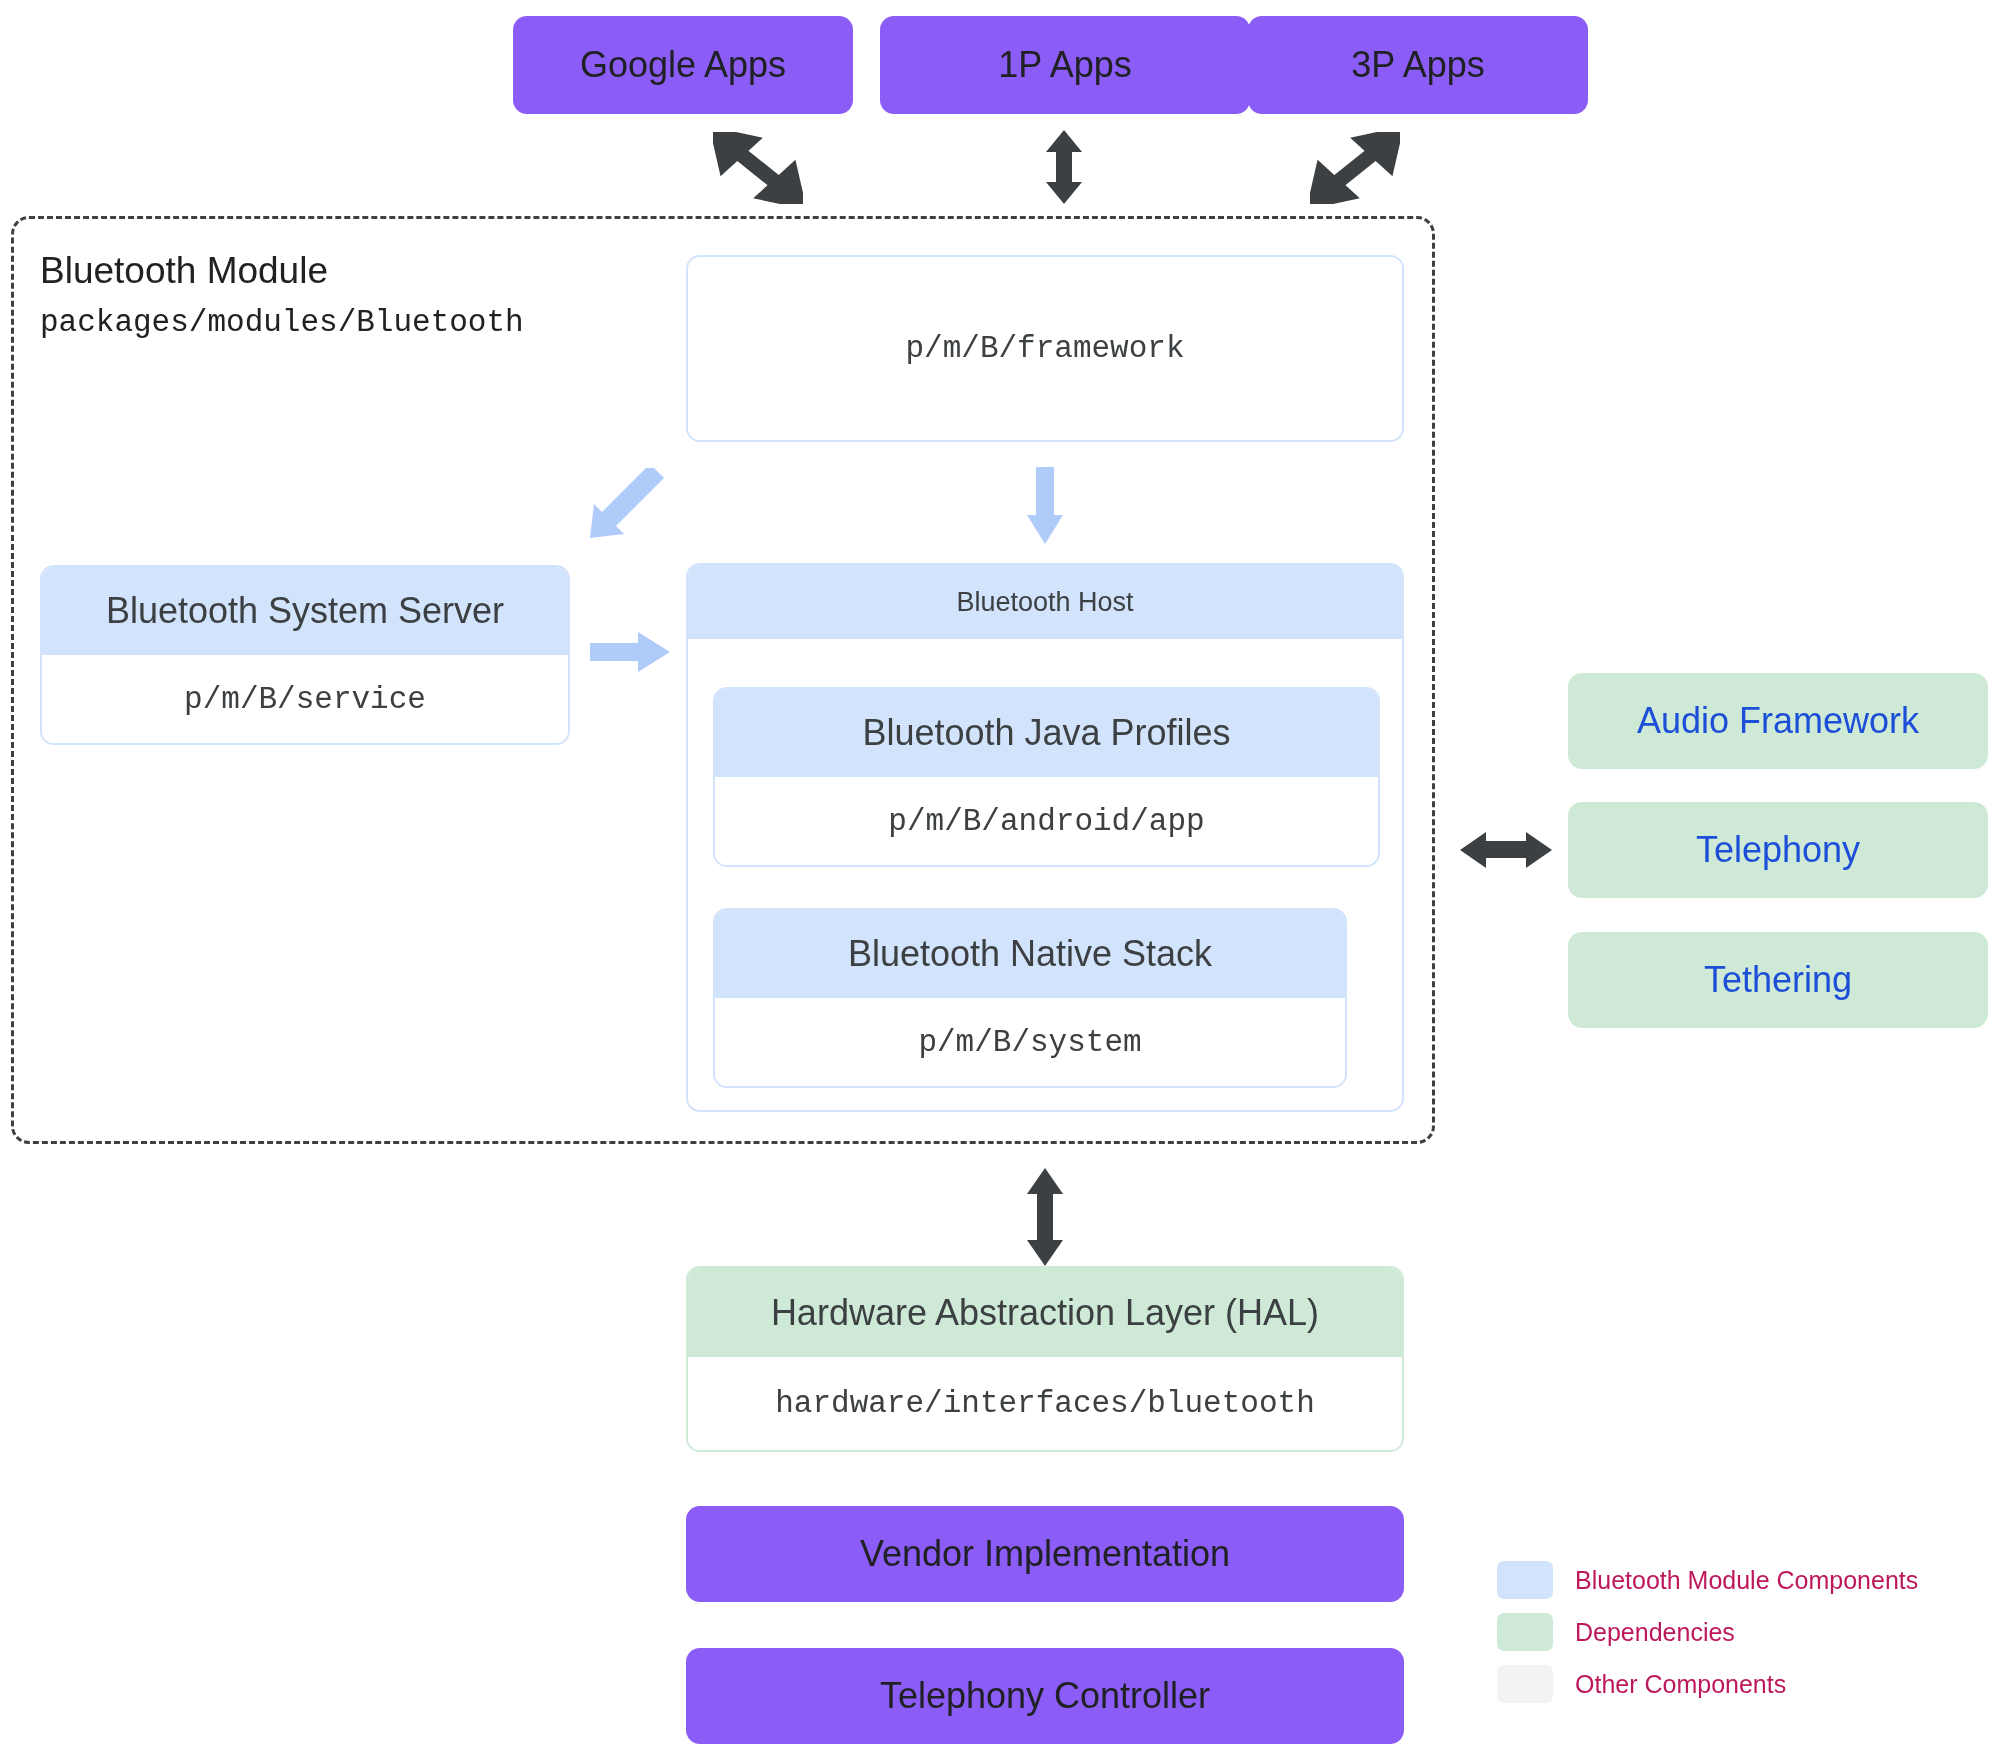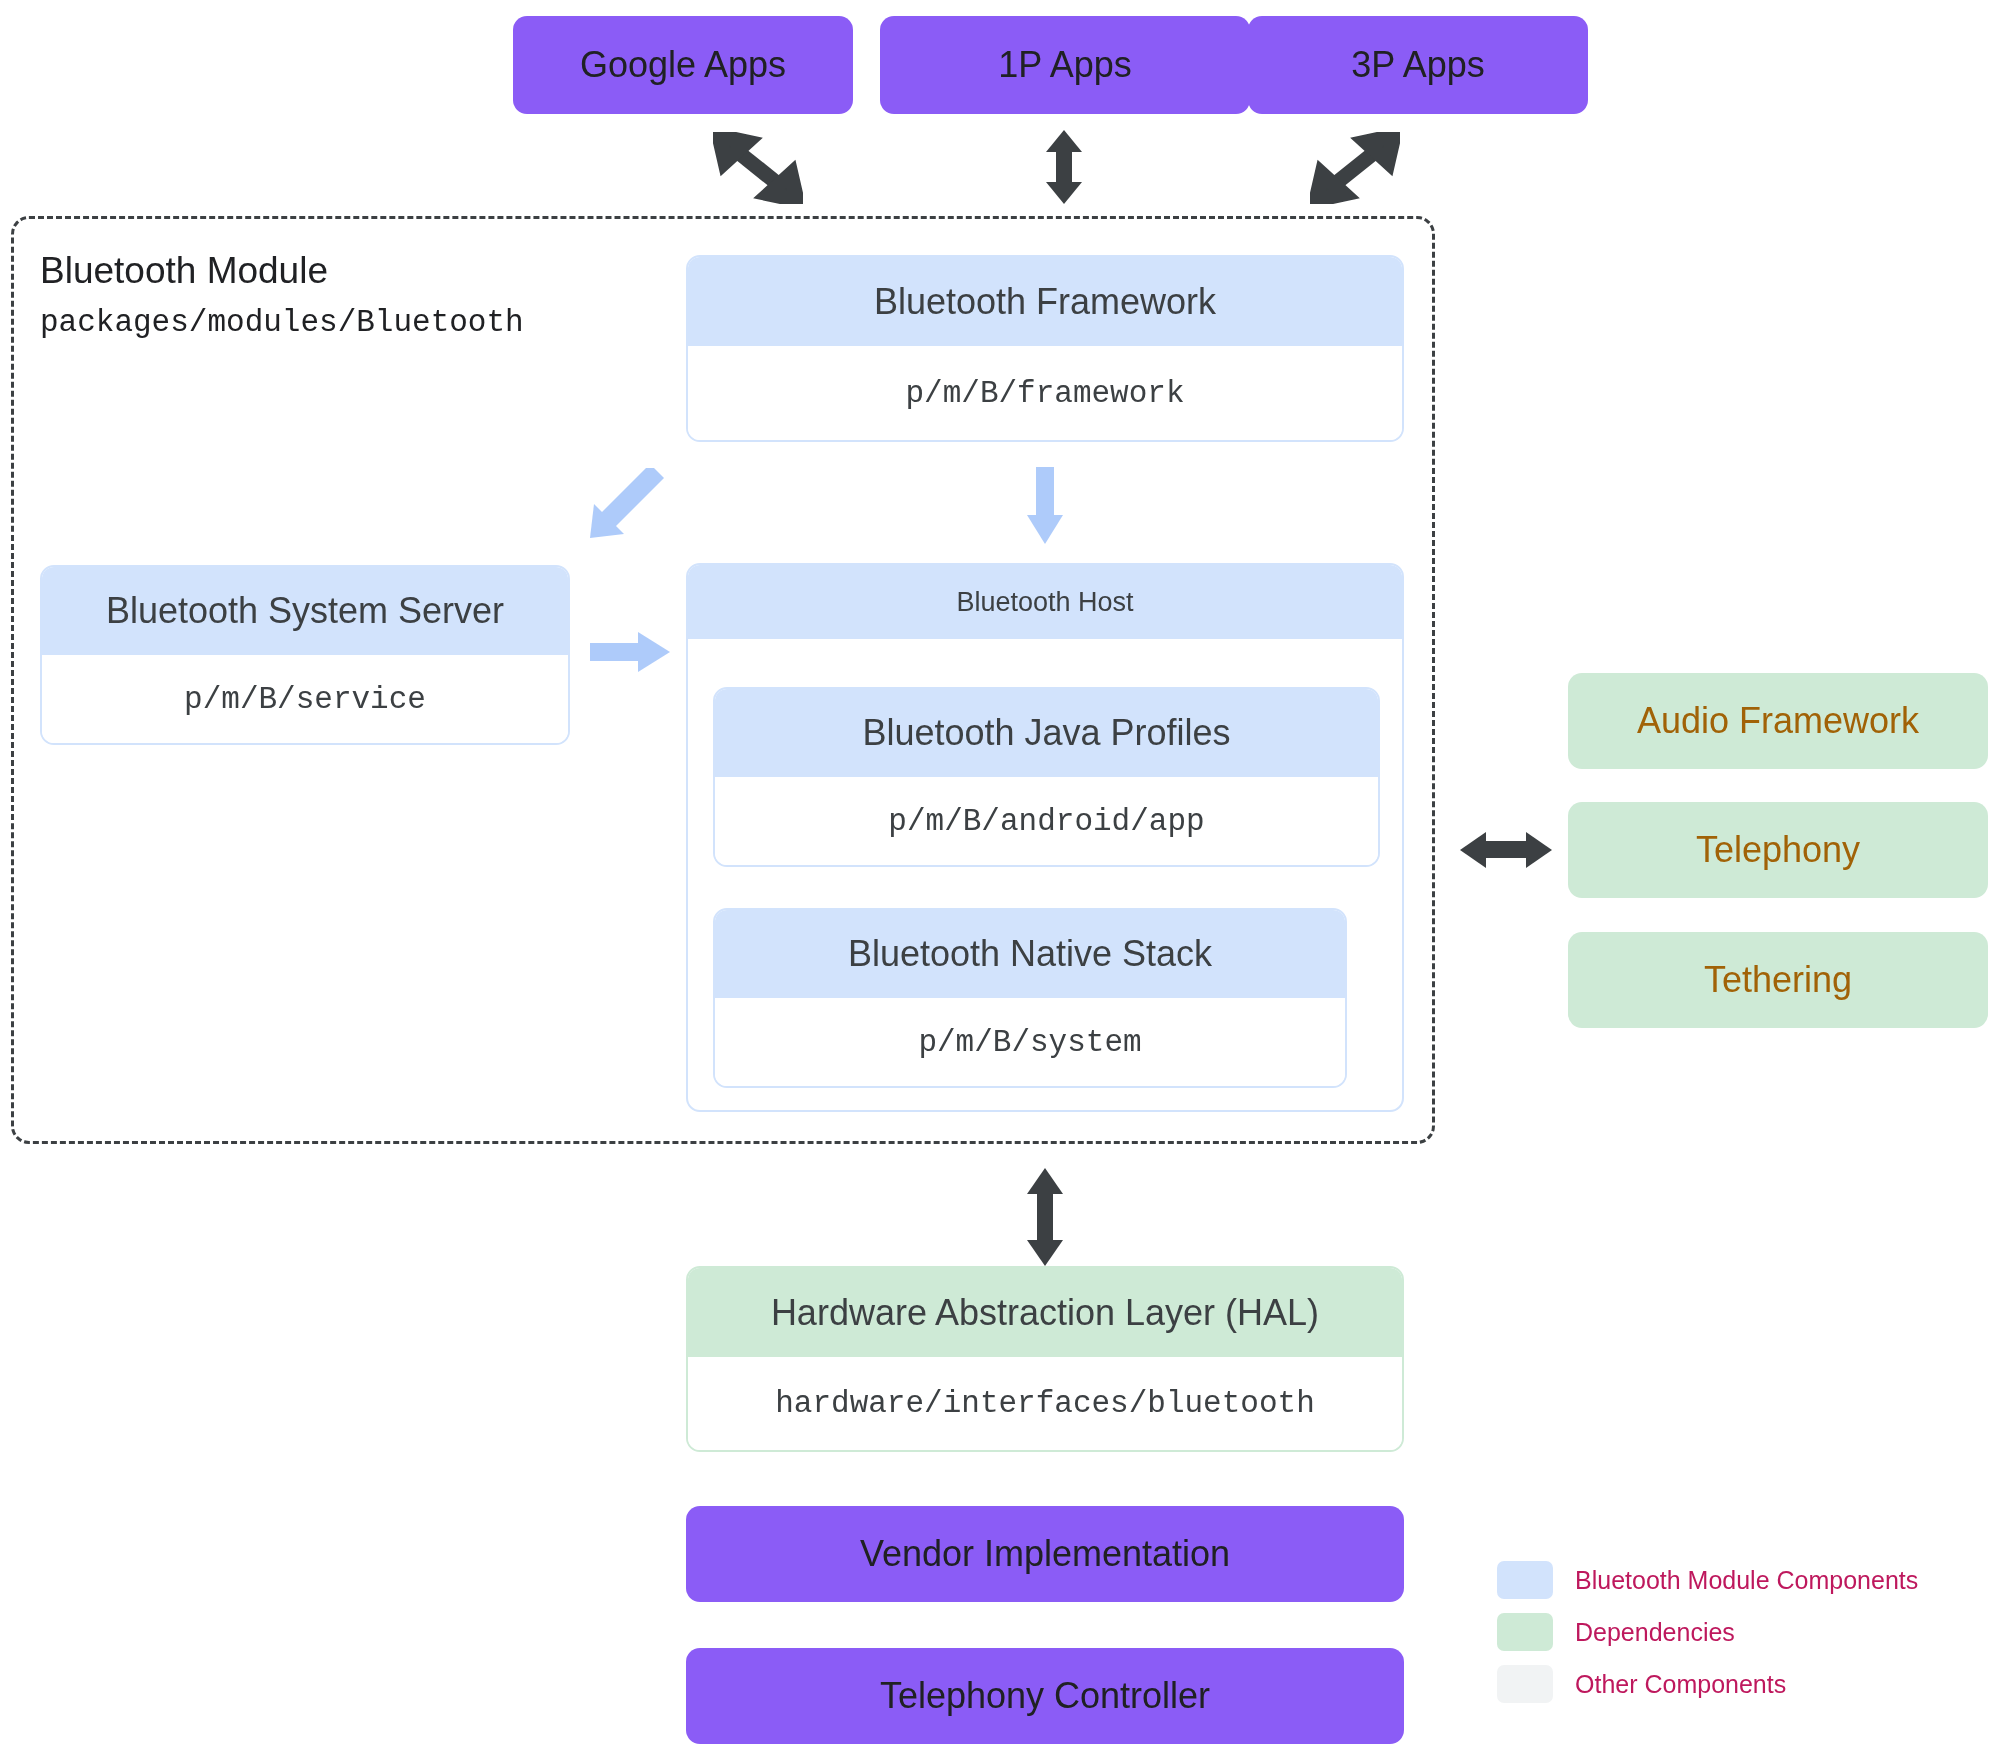--- a/index.html
+++ b/index.html
@@ -32,21 +32,21 @@
     text-align: center;
   }
   .gray-box {
     background: #8b5cf6;
     color: #202124;
     font-size: 36px;
     border-radius: 14px;
   }
   .green-box {
     background: #ceead6;
-    color: #a16207;
+    color: #1d4ed8;
     font-size: 36px;
     border-radius: 14px;
   }
 
   
   .card {
     position: absolute;
     box-sizing: border-box;
     border-radius: 14px;
     overflow: hidden;
@@ -196,21 +196,20 @@
     </svg>
   </div>
 
   <div class="module" style="left:11px; top:216px; width:1424px; height:928px;"></div>
 
   <div class="module-title" style="left:40px; top:250px;">Bluetooth Module</div>
 
   <div class="module-path" style="left:40px; top:305px;">packages/modules/Bluetooth</div>
 
   <div class="card blue" style="left:686px; top:255px; width:718px; height:187px;">
-    <div class="hdr" style="height:89px;">Bluetooth Framework</div>
     <div class="path">p/m/B/framework</div>
   </div>
 
   <div class="arrow" style="left:1025px; top:467px; width:40px; height:77px;">
     <svg width="40" height="77" viewBox="0 0 40 77">
       <g fill="#aecbfa">
         <rect x="11" y="0" width="18" height="50"></rect>
         <polygon points="20,77 38,48 2,48"></polygon>
       </g>
     </svg>

